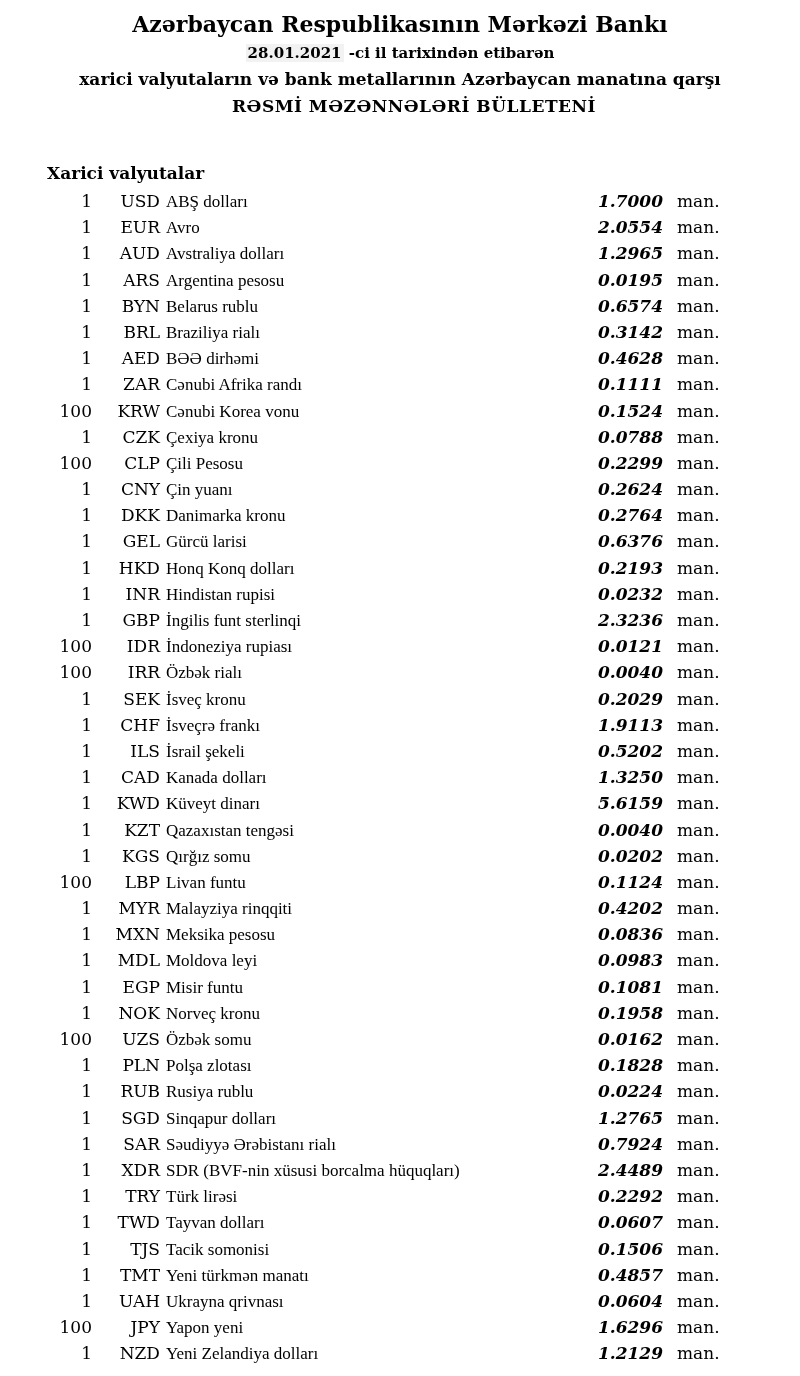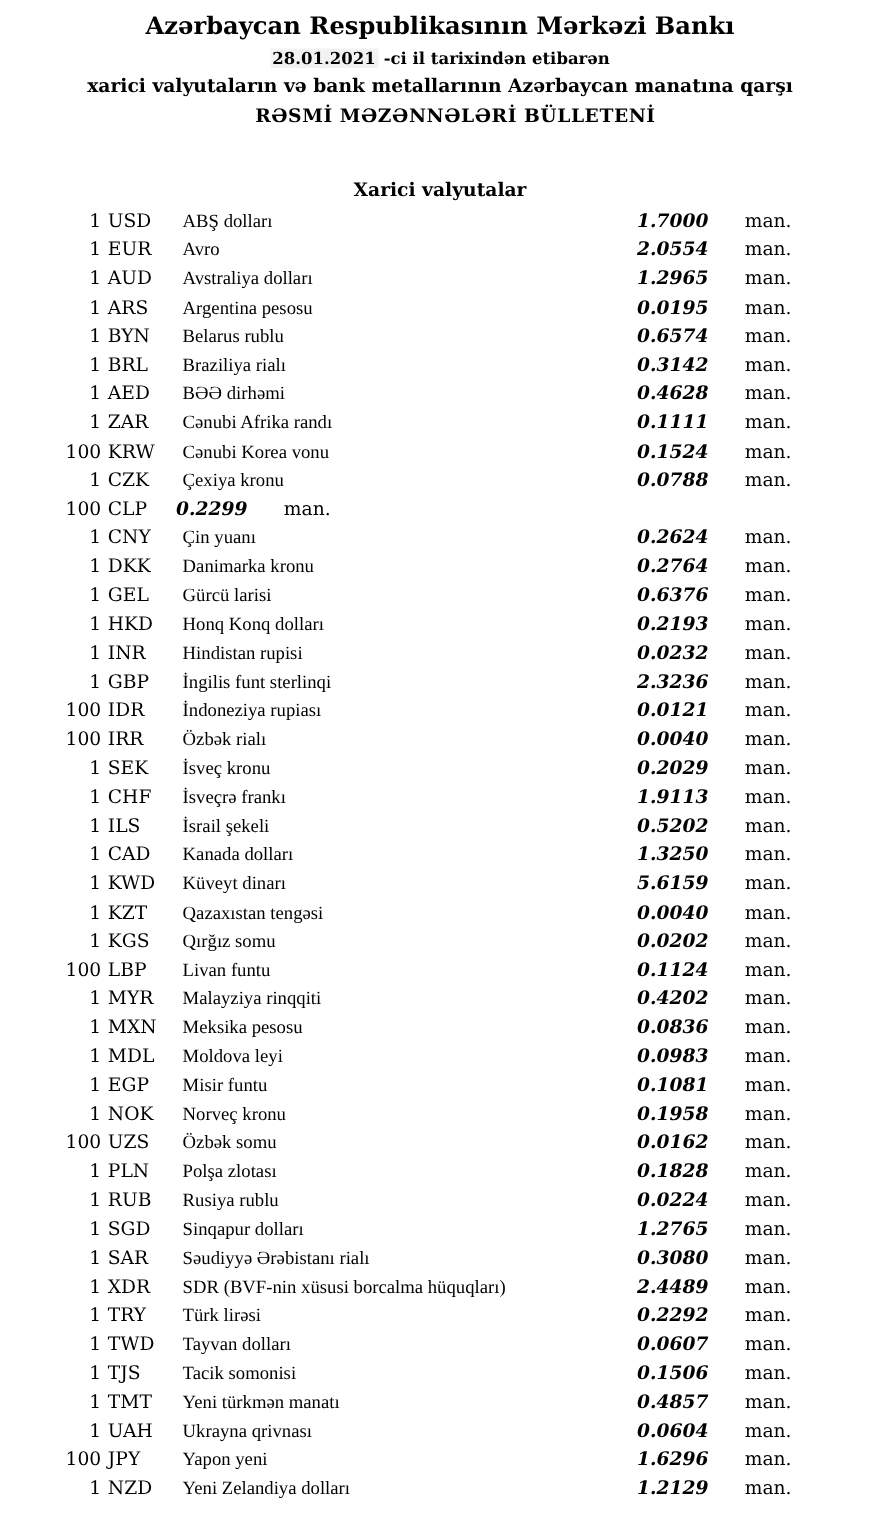--- a/index.html
+++ b/index.html
@@ -39,21 +39,21 @@
     font-size: 17px;
     line-height: 27px;
   }
   .bulletin-title {
     font-size: 17px;
     line-height: 27px;
     letter-spacing: 0.5px;
     padding-left: 28px;
   }
   .section-title {
-    text-align: center;
+    text-align: left;
     font-weight: bold;
     font-size: 17px;
     line-height: 26px;
     margin-top: 40px;
     margin-bottom: 5px;
   }
   .table {
     width: 100%;
   }
   .row {
@@ -65,33 +65,33 @@
     padding-right: 30px;
   }
   .qty {
     width: 45px;
     text-align: right;
     flex: 0 0 auto;
   }
   .code {
     width: 62px;
     margin-left: 6px;
-    text-align: left;
+    text-align: right;
     flex: 0 0 auto;
   }
   .name {
     flex: 1 1 auto;
     margin-left: 6px;
     white-space: nowrap;
     overflow: hidden;
     font-family: Liberation Serif, serif;
   }
   .rate {
     width: 84px;
-    text-align: left;
+    text-align: right;
     font-weight: bold;
     font-style: italic;
     flex: 0 0 auto;
   }
   .unit {
     width: 46px;
     margin-left: 14px;
     flex: 0 0 auto;
   }
 </style>
@@ -176,20 +176,21 @@
       <div class="row">
       <span class="qty">1</span>
       <span class="code">CZK</span>
       <span class="name">Çexiya kronu</span>
       <span class="rate">0.0788</span>
       <span class="unit">man.</span>
     </div>
       <div class="row">
       <span class="qty">100</span>
       <span class="code">CLP</span>
+      <span class="name">Çili Pesosu</span>
       <span class="rate">0.2299</span>
       <span class="unit">man.</span>
     </div>
       <div class="row">
       <span class="qty">1</span>
       <span class="code">CNY</span>
       <span class="name">Çin yuanı</span>
       <span class="rate">0.2624</span>
       <span class="unit">man.</span>
     </div>
@@ -358,21 +359,21 @@
       <span class="qty">1</span>
       <span class="code">SGD</span>
       <span class="name">Sinqapur dolları</span>
       <span class="rate">1.2765</span>
       <span class="unit">man.</span>
     </div>
       <div class="row">
       <span class="qty">1</span>
       <span class="code">SAR</span>
       <span class="name">Səudiyyə Ərəbistanı rialı</span>
-      <span class="rate">0.3080</span>
+      <span class="rate">0.7924</span>
       <span class="unit">man.</span>
     </div>
       <div class="row">
       <span class="qty">1</span>
       <span class="code">XDR</span>
       <span class="name">SDR (BVF-nin xüsusi borcalma hüquqları)</span>
       <span class="rate">2.4489</span>
       <span class="unit">man.</span>
     </div>
       <div class="row">

